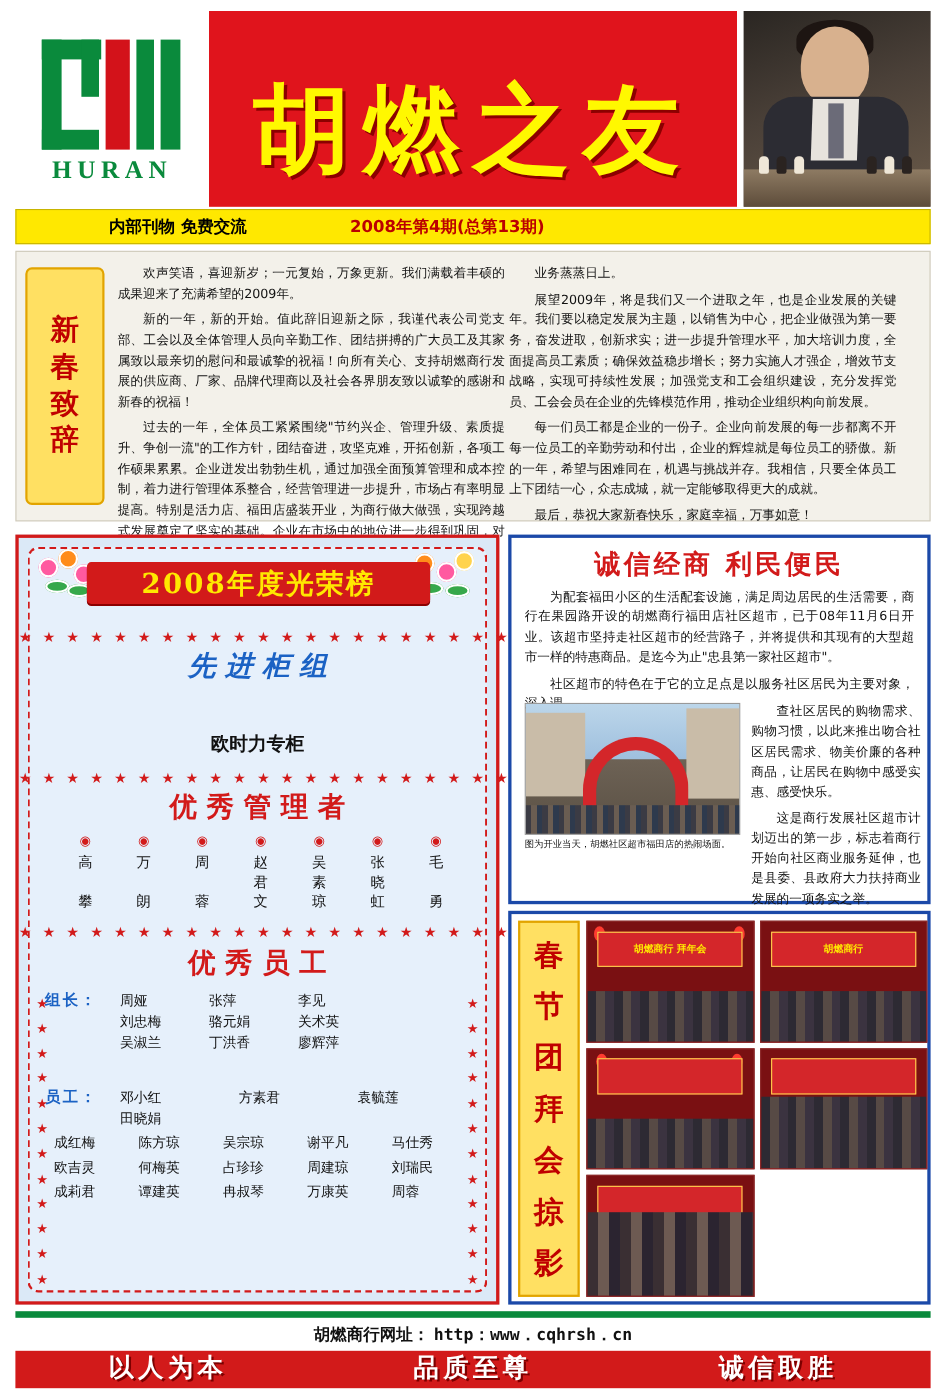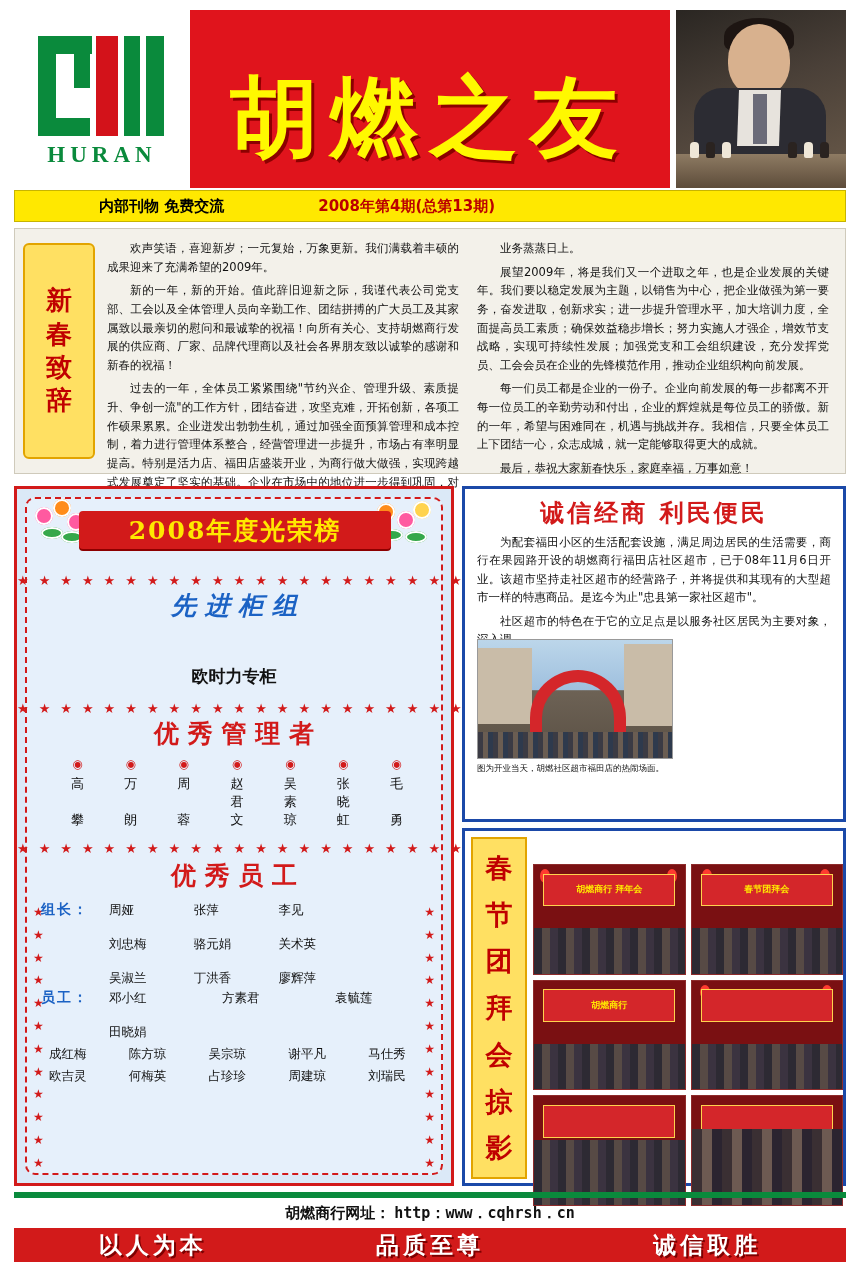--- a/index.html
+++ b/index.html
@@ -102,21 +102,21 @@
     border:2px solid #e2a400; border-radius:6px;
     display:flex; flex-direction:column; align-items:center; justify-content:center;
     gap:6px;
   }
   .greeting-side span {
     display:block; font-size:26px; font-weight:bold; color:#c00000;
     font-family:"DejaVu Serif", serif; line-height:1.05;
   }
   .greeting-body {
     position:absolute; left:92px; top:10px; width:730px; height:226px;
-    display:flex; gap:18px;
+    display:flex; gap:4px;
   }
   .gcol {
     width:352px; font-size:11.5px; line-height:1.62; color:#111; text-align:justify;
     font-family:"DejaVu Sans", sans-serif;
   }
   .gcol p { margin:0 0 5px 0; text-indent:2em; }
   .sign { text-align:right; margin-top:8px; font-size:11.5px; }
 
   
   .honor {
@@ -165,21 +165,21 @@
     position:absolute; left:34px; width:372px;
     display:grid; grid-template-columns:repeat(7,1fr); text-align:center;
     color:#d21a1a; font-size:12px;
   }
   .emp-block { position:absolute; left:24px; width:392px; font-size:12.5px; color:#111; }
   .emp-row { display:flex; align-items:flex-start; margin-bottom:3px; }
   .emp-label {
     width:68px; color:#1b62c4; font-weight:bold; font-size:14px; flex:none;
     letter-spacing:2px;
   }
-  .emp-names { flex:1; display:grid; grid-template-columns:repeat(4,1fr);gap:15px; }
+  .emp-names { flex:1; display:grid; grid-template-columns:repeat(4,1fr); }
   .emp-names span { padding:1px 0; }
   .star-col {
     position:absolute; color:#d21a1a; font-size:12px; line-height:1.9;
   }
 
   
   .integrity {
     position:absolute; left:462px; top:486px; width:384px; height:336px;
     background:#fff; border:3px solid #1b49a8;
   }
@@ -228,21 +228,20 @@
     display:flex; flex-direction:column; align-items:center; justify-content:space-evenly;
   }
   .gala-title span {
     font-size:27px; font-weight:bold; color:#c00000;
     font-family:"DejaVu Serif", serif;
   }
   .gala-grid {
     position:absolute; left:68px; top:6px; width:310px; height:342px;
     display:grid; grid-template-columns:repeat(2,1fr); grid-template-rows:repeat(3,1fr);
     gap:5px;
-    margin-top:27px;
   }
   .gphoto { position:relative; overflow:hidden; background:#7a1012; border:1px solid #8d2b2b; }
   .gphoto .banner {
     position:absolute; left:6%; top:8%; width:88%; height:30%;
     background:#d4262a; border:1px solid #ffd34d; color:#ffe800;
     font-size:9px; display:flex; align-items:center; justify-content:center;
     font-weight:bold;
   }
   .gphoto .people {
     position:absolute; left:0; bottom:0; width:100%; height:42%;
@@ -261,21 +260,21 @@
   .footer-url {
     position:absolute; left:14px; top:1200px; width:832px; height:26px;
     display:flex; align-items:center; justify-content:center;
     font-size:15px; font-weight:bold; color:#111;
     font-family:"DejaVu Sans Mono", monospace;
   }
   .footer-url .label { font-family:"DejaVu Sans", sans-serif; margin-right:4px; }
   .footer-bar {
     position:absolute; left:14px; top:1228px; width:832px; height:34px;
     background:#d21a1a;
-    display:flex; align-items:center; justify-content:space-around;
+    display:flex; align-items:flex-start; justify-content:space-around;
     color:#fff; font-size:23px; font-weight:bold; letter-spacing:4px;
     font-family:"DejaVu Serif", serif;
   }
   .footer-bar span { text-shadow: 2px 2px 0 #7d0000; }
 </style>
 </head>
 <body>
 
 <div class="page">
 
@@ -454,62 +453,70 @@
       <div class="emp-row">
         <div class="emp-label"></div>
         <div class="emp-names" style="grid-template-columns:repeat(5,1fr);margin-left:-60px;">
           <span>欧吉灵</span>
           <span>何梅英</span>
           <span>占珍珍</span>
           <span>周建琼</span>
           <span>刘瑞民</span>
         </div>
       </div>
+      <div class="emp-row">
+        <div class="emp-label"></div>
+        <div class="emp-names" style="grid-template-columns:repeat(5,1fr);margin-left:-60px;">
+          <span>成莉君</span>
+          <span>谭建英</span>
+          <span>冉叔琴</span>
+          <span>万康英</span>
+          <span>周蓉</span>
+        </div>
+      </div>
     </div>
   </div>
 
   <div class="integrity">
     <h2>诚信经商    利民便民</h2>
     <p>为配套福田小区的生活配套设施，满足周边居民的生活需要，商行在果园路开设的胡燃商行福田店社区超市，已于08年11月6日开业。该超市坚持走社区超市的经营路子，并将提供和其现有的大型超市一样的特惠商品。是迄今为止"忠县第一家社区超市"。</p>
     <p>社区超市的特色在于它的立足点是以服务社区居民为主要对象，深入调</p>
 
     <div class="int-photo">
       <div class="bld" style="left:0;top:8px;width:54px;height:76px;"></div>
       <div class="bld" style="left:146px;top:4px;width:50px;height:82px;"></div>
       <div class="arch"></div>
       <div class="crowd"></div>
     </div>
     <div class="int-caption">图为开业当天，胡燃社区超市福田店的热闹场面。</div>
 
+    <div class="int-right-text">
+      <p>查社区居民的购物需求、购物习惯，以此来推出吻合社区居民需求、物美价廉的各种商品，让居民在购物中感受实惠、感受快乐。</p>
+      <p>这是商行发展社区超市计划迈出的第一步，标志着商行开始向社区商业服务延伸，也是县委、县政府大力扶持商业发展的一项务实之举。</p>
+    </div>
   </div>
 
   <div class="gala">
     <div class="gala-title">
       <span>春</span>
       <span>节</span>
       <span>团</span>
       <span>拜</span>
       <span>会</span>
       <span>掠</span>
       <span>影</span>
     </div>
     <div class="gala-grid">
       <div class="gphoto">
         <div class="lantern" style="left:6px;"></div>
           <div class="lantern" style="right:8px;"></div>
         <div class="banner">胡燃商行 拜年会</div>
         <div class="people"></div>
       </div>
       <div class="gphoto">
-        <div class="lantern" style="left:10px;"></div>
-          <div class="lantern" style="right:12px;"></div>
-        <div class="banner">春节团拜会</div>
-        <div class="people"></div>
-      </div>
-      <div class="gphoto">
         <div class="banner">胡燃商行</div>
         <div class="people"></div>
       </div>
       <div class="gphoto">
         <div class="lantern" style="left:8px;"></div>
           <div class="lantern" style="right:10px;"></div>
         <div class="banner"></div>
         <div class="people"></div>
       </div>
       <div class="gphoto">

